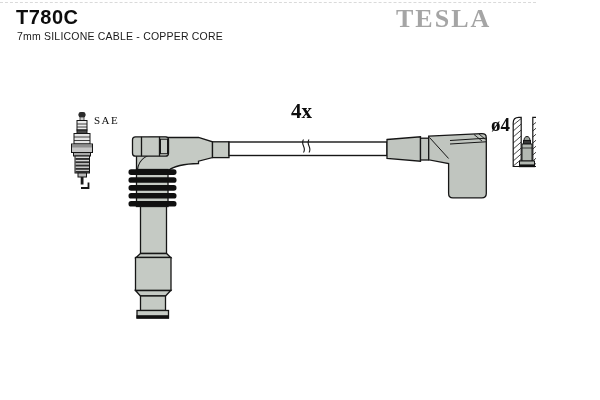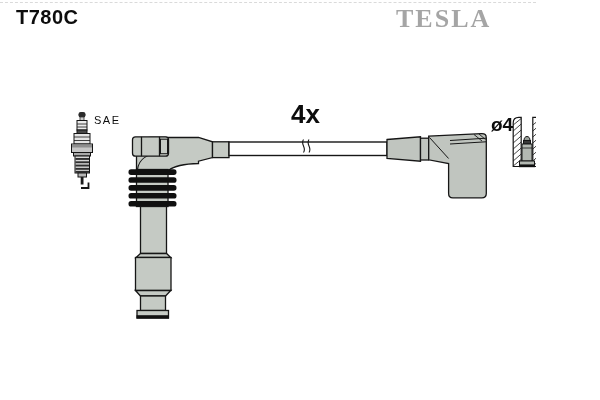--- a/index.html
+++ b/index.html
@@ -7,33 +7,34 @@
   .page{position:relative;width:536px;height:400px;background:#ffffff;overflow:hidden;
         font-family:"Liberation Sans",sans-serif;color:#111;}
   .top-border{position:absolute;left:0;top:2px;width:100%;height:0;
               border-top:1px dashed #d2d2d2;opacity:.8;}
   .part-number{position:absolute;left:16px;top:6px;font-size:20px;font-weight:bold;
                letter-spacing:.5px;color:#0d0d0d;}
   .subtitle{position:absolute;left:17px;top:30px;font-size:10.5px;letter-spacing:.2px;color:#1a1a1a;}
   .brand{position:absolute;left:396px;top:4px;font-family:"Liberation Serif",serif;
          font-size:26px;font-weight:bold;letter-spacing:2px;color:#a5a5a5;
          transform:scaleY(.95);}
-  .label{position:absolute;color:#0d0d0d;}
+  .label{position:absolute;color:#0d0d0d;font-family:Liberation Serif, serif;}
   .label-sae{left:94px;top:114px;font-size:11px;letter-spacing:1.5px;}
-  .label-qty{left:291px;top:99px;font-size:26px;font-weight:600;}
+  .label-qty{left:291px;top:99px;font-size:21px;font-weight:600;}
   .label-dia{left:491px;top:114px;font-size:19px;font-weight:bold;}
   svg{position:absolute;left:0;top:0;}
 </style>
 </head>
 <body>
 
 <div class="page">
   <div class="top-border"></div>
 
   <div class="part-number">T780C</div>
+  <div class="subtitle">7mm SILICONE CABLE - COPPER CORE</div>
   <div class="brand">TESLA</div>
 
   <svg width="600" height="400" viewBox="0 0 600 400">
 
     <g stroke="#161616" stroke-width="1">
       <rect x="78.5" y="112" width="7" height="5.5" rx="2.2" fill="#2b2b2b" stroke="none"></rect>
       <rect x="80" y="117" width="4" height="3.5" fill="#cfcfcf" stroke="#333" stroke-width="0.8"></rect>
       <rect x="77" y="120.5" width="10" height="9.5" fill="#ececec"></rect>
       <line x1="77" y1="124" x2="87" y2="124" stroke-width="0.8"></line>
       <line x1="77" y1="127" x2="87" y2="127" stroke-width="0.8"></line>

